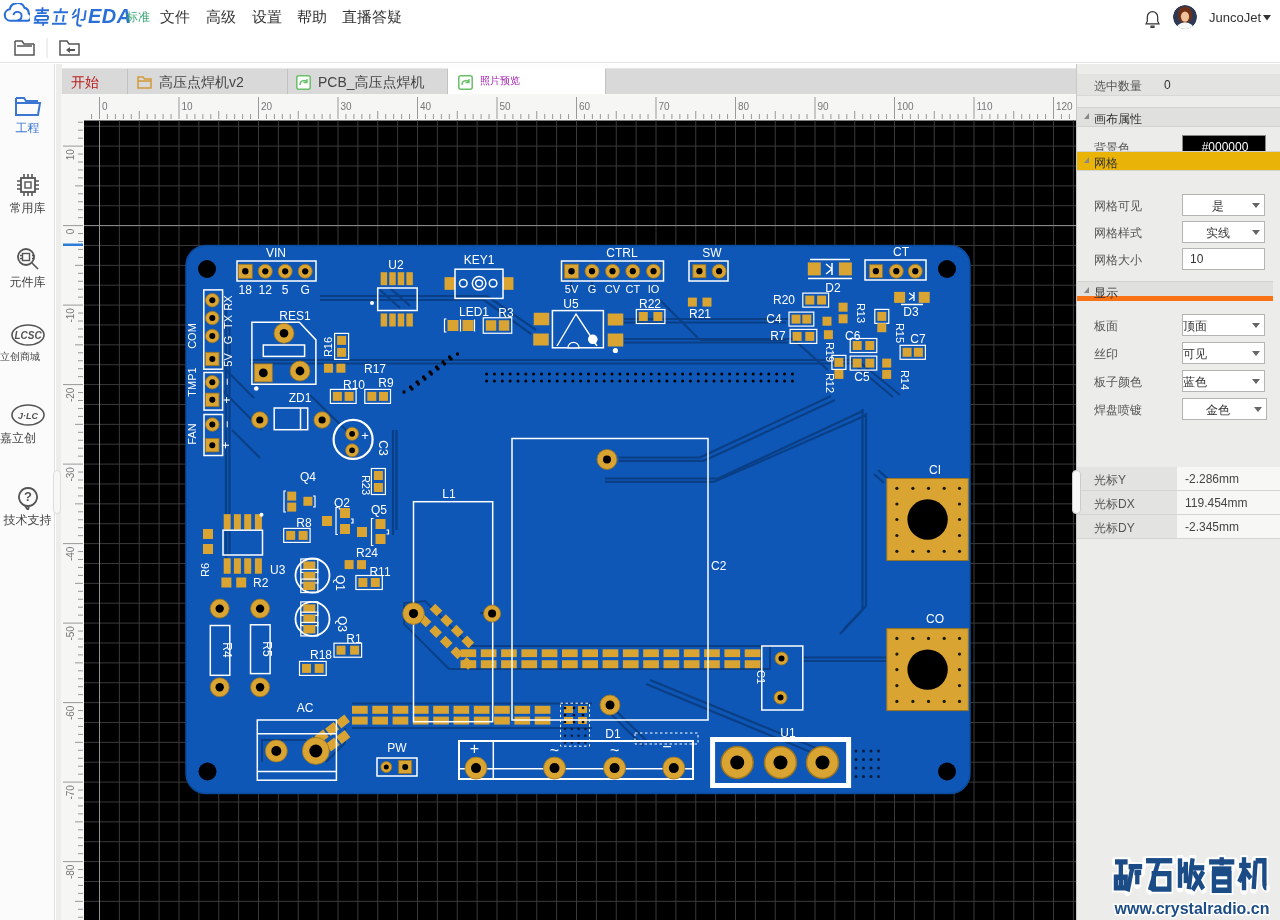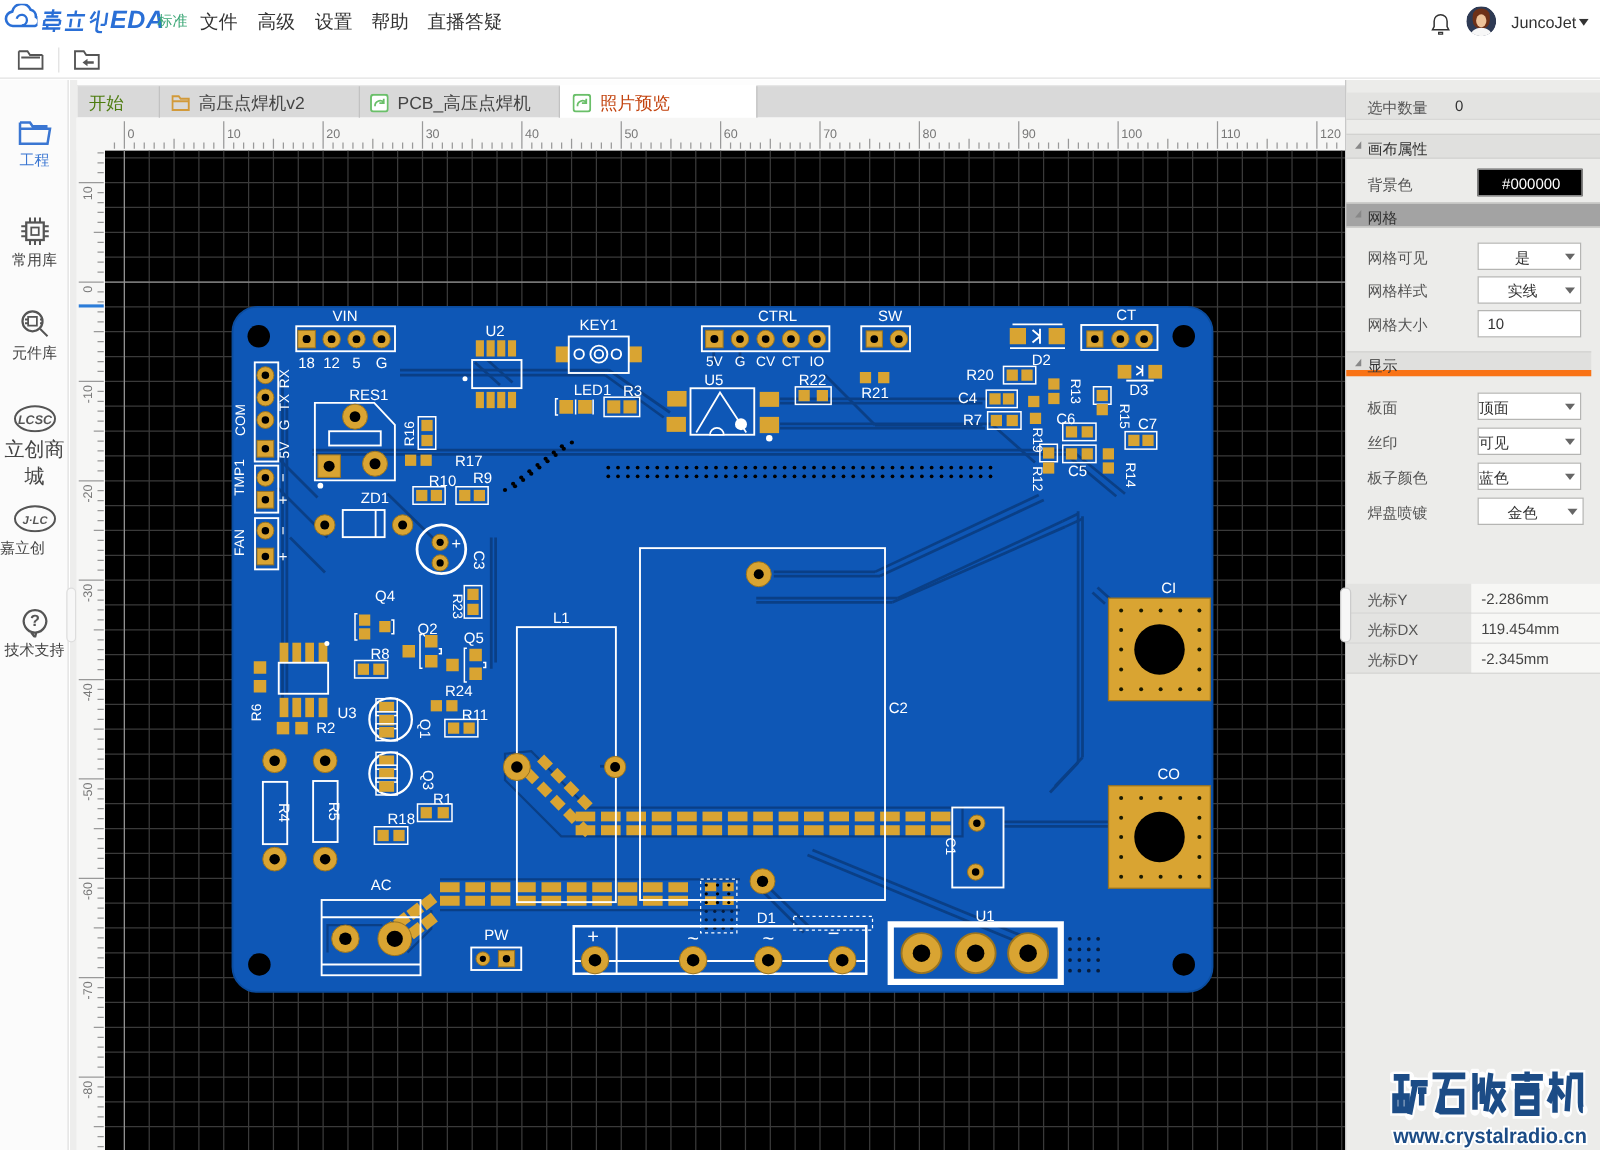--- a/index.html
+++ b/index.html
@@ -78,56 +78,56 @@
  <svg class="abs" style="left:15px;top:182px" width="26" height="26" viewBox="0 0 26 26">
   <circle cx="11" cy="11" r="8" fill="none" stroke="#555" stroke-width="1.8"></circle>
   <rect x="7.5" y="7.5" width="7" height="7" fill="none" stroke="#555" stroke-width="1.4"></rect>
   <path d="M7.5,9.5 H5 M7.5,12.5 H5 M17,9.5 h2.5 M17,12.5 h2.5 M17,17 l6,6" stroke="#555" stroke-width="1.6"></path>
  </svg>
  <div class="abs" style="left:0;top:210px;width:55px;text-align:center;font-size:12px;color:#444">元件库</div>
  <svg class="abs" style="left:11px;top:260px" width="34" height="22" viewBox="0 0 34 22">
   <ellipse cx="17" cy="11" rx="16" ry="10" fill="none" stroke="#555" stroke-width="1.6"></ellipse>
   <text x="17" y="15" font-size="10" font-style="italic" font-weight="700" fill="#555" text-anchor="middle">LCSC</text>
  </svg>
- <div class="abs" style="left:0;top:286px;width:55px;text-align:center;font-size:16px;color:#444">立创商城</div>
+ <div class="abs" style="left:0;top:286px;width:55px;text-align:left;font-size:10px;color:#444">立创商城</div>
  <svg class="abs" style="left:11px;top:340px" width="34" height="22" viewBox="0 0 34 22">
   <ellipse cx="17" cy="11" rx="16" ry="10" fill="none" stroke="#555" stroke-width="1.6"></ellipse>
   <text x="17" y="15" font-size="9" font-style="italic" font-weight="700" fill="#555" text-anchor="middle">J·LC</text>
  </svg>
  <div class="abs" style="left:0;top:366px;width:55px;font-size:12px;color:#444">嘉立创</div>
  <svg class="abs" style="left:15px;top:420px" width="26" height="26" viewBox="0 0 26 26">
   <path d="M13,22 a9,9 0 1 1 0.01,0 M10,22 l3,4 l1,-4" fill="none" stroke="#555" stroke-width="1.8"></path>
   <text x="13" y="17" font-size="13" font-weight="700" fill="#555" text-anchor="middle">?</text>
  </svg>
  <div class="abs" style="left:0;top:448px;width:55px;text-align:center;font-size:12px;color:#444">技术支持</div>
 </div>
 <div class="abs" style="left:56px;top:64px;width:6px;height:856px;background:#ededec"></div>
 <div class="abs" style="left:53px;top:470px;width:8px;height:44px;background:#f7f7f7;border:1px solid #ddd;border-radius:4px"></div>
 
 <div class="abs" style="left:62px;top:64px;width:1014px;height:3.5px;background:#fdfdfd"></div>
 <div class="abs" style="left:62px;top:67.5px;width:1014px;height:26px;background:#d9d9d9;border-top:1px solid #e6e6e6">
- <span class="abs" style="left:9px;top:5px;font-size:14px;color:#4d7c0f">开始</span>
+ <span class="abs" style="left:9px;top:5px;font-size:14px;color:#b91c1c">开始</span>
  <div class="abs" style="left:65px;top:0;width:1px;height:26px;background:#c2c2c2"></div>
  <svg class="abs" style="left:75px;top:6px" width="15" height="14" viewBox="0 0 15 14">
       <path d="M1,2 h5 l1.5,2 h6.5 v9 h-13 Z M1,6 h13" fill="none" stroke="#d29a3a" stroke-width="1.5"></path>
     </svg>
  <span class="abs" style="left:97px;top:5px;font-size:14px;color:#444">高压点焊机v2</span>
  <div class="abs" style="left:225px;top:0;width:1px;height:26px;background:#c2c2c2"></div>
  <svg class="abs" style="left:234px;top:6px" width="15" height="15" viewBox="0 0 15 15">
       <rect x="0.8" y="0.8" width="13.4" height="13.4" rx="2" fill="#fff" stroke="#6abf69" stroke-width="1.5"></rect>
       <path d="M4,10 a4,4 0 0 1 7,-3 M11,4 v3.5 h-3.5" fill="none" stroke="#6abf69" stroke-width="1.4"></path>
     </svg>
  <span class="abs" style="left:256px;top:5px;font-size:14px;color:#444">PCB_高压点焊机</span>
  <div class="abs" style="left:385px;top:0;width:1px;height:26px;background:#c2c2c2"></div>
  <div class="abs" style="left:386px;top:-1px;width:157px;height:27px;background:#fff"></div>
  <svg class="abs" style="left:396px;top:6px" width="15" height="15" viewBox="0 0 15 15">
       <rect x="0.8" y="0.8" width="13.4" height="13.4" rx="2" fill="#fff" stroke="#6abf69" stroke-width="1.5"></rect>
       <path d="M4,10 a4,4 0 0 1 7,-3 M11,4 v3.5 h-3.5" fill="none" stroke="#6abf69" stroke-width="1.4"></path>
     </svg>
- <span class="abs" style="left:418px;top:5px;font-size:14px;color:#c2410c">照片预览</span>
+ <span class="abs" style="left:418px;top:5px;font-size:10px;color:#a21caf">照片预览</span>
  <div class="abs" style="left:543px;top:0;width:1px;height:26px;background:#c2c2c2"></div>
 </div>
 <svg class="abs" style="left:61px;top:94px" width="1015" height="826" viewBox="61 94 1015 826" font-family="Liberation Sans,sans-serif">
 <rect x="61" y="94" width="1015" height="26.5" fill="#f6f6f5"></rect>
     <rect x="61" y="94" width="23" height="826" fill="#f6f6f5"></rect>
     <path d="M91.55,114V119M99.5,97V119M107.45,114V119M115.4,114V119M123.35,114V119M131.3,114V119M139.25,111V119M147.2,114V119M155.15,114V119M163.1,114V119M171.05,114V119M179.0,97V119M186.95,114V119M194.9,114V119M202.85,114V119M210.8,114V119M218.75,111V119M226.7,114V119M234.65,114V119M242.6,114V119M250.55,114V119M258.5,97V119M266.45,114V119M274.4,114V119M282.35,114V119M290.3,114V119M298.25,111V119M306.2,114V119M314.15,114V119M322.1,114V119M330.05,114V119M338.0,97V119M345.95,114V119M353.9,114V119M361.85,114V119M369.8,114V119M377.75,111V119M385.7,114V119M393.65,114V119M401.6,114V119M409.55,114V119M417.5,97V119M425.45,114V119M433.4,114V119M441.35,114V119M449.3,114V119M457.25,111V119M465.2,114V119M473.15,114V119M481.1,114V119M489.05,114V119M497.0,97V119M504.95,114V119M512.9,114V119M520.85,114V119M528.8,114V119M536.75,111V119M544.7,114V119M552.65,114V119M560.6,114V119M568.55,114V119M576.5,97V119M584.45,114V119M592.4,114V119M600.35,114V119M608.3,114V119M616.25,111V119M624.2,114V119M632.15,114V119M640.1,114V119M648.05,114V119M656.0,97V119M663.95,114V119M671.9,114V119M679.85,114V119M687.8,114V119M695.75,111V119M703.7,114V119M711.65,114V119M719.6,114V119M727.55,114V119M735.5,97V119M743.45,114V119M751.4,114V119M759.35,114V119M767.3,114V119M775.25,111V119M783.2,114V119M791.15,114V119M799.1,114V119M807.05,114V119M815.0,97V119M822.95,114V119M830.9,114V119M838.85,114V119M846.8,114V119M854.75,111V119M862.7,114V119M870.65,114V119M878.6,114V119M886.55,114V119M894.5,97V119M902.45,114V119M910.4,114V119M918.35,114V119M926.3,114V119M934.25,111V119M942.2,114V119M950.15,114V119M958.1,114V119M966.05,114V119M974.0,97V119M981.95,114V119M989.9,114V119M997.85,114V119M1005.8,114V119M1013.75,111V119M1021.7,114V119M1029.65,114V119M1037.6,114V119M1045.55,114V119M1053.5,97V119M1061.45,114V119M1069.4,114V119" stroke="#999" stroke-width="1"></path>
     <text x="102.0" y="110" font-size="10" fill="#777">0</text>
     <text x="181.5" y="110" font-size="10" fill="#777">10</text>
     <text x="261.0" y="110" font-size="10" fill="#777">20</text>
     <text x="340.5" y="110" font-size="10" fill="#777">30</text>
@@ -814,21 +814,21 @@
       <span class="abs" style="left:87px;top:4px;font-size:12px;color:#333">0</span>
     </div>
     <div class="abs" style="left:0;top:43px;width:204px;height:20px;background:#e0e0de;border-top:1px solid #d2d2d0;border-bottom:1px solid #d2d2d0">
       <span class="abs" style="left:7px;top:5px;width:0;height:0;border-left:5px solid transparent;border-bottom:6px solid #888"></span>
       <span class="abs" style="left:17px;top:3px;font-size:12px;color:#333">画布属性</span>
     </div>
     <span class="abs" style="left:17px;top:76px;font-size:12px;color:#555">背景色</span>
     <div class="abs" style="left:105px;top:71px;width:84px;height:22px;background:#000;border:1px solid #888">
       <span class="abs" style="left:0;top:4px;width:84px;text-align:center;font-size:12px;color:#fff">#000000</span>
     </div>
-    <div class="abs" style="left:0;top:98px;width:204px;height:20px;background:#a3a3a3;border-top:1px solid #d2d2d0;border-bottom:1px solid #d2d2d0">
+    <div class="abs" style="left:0;top:87px;width:204px;height:20px;background:#eab308;border-top:1px solid #d2d2d0;border-bottom:1px solid #d2d2d0">
       <span class="abs" style="left:7px;top:5px;width:0;height:0;border-left:5px solid transparent;border-bottom:6px solid #888"></span>
       <span class="abs" style="left:17px;top:3px;font-size:12px;color:#333">网格</span>
     </div>
     <span class="abs" style="left:17px;top:134px;font-size:12px;color:#555">网格可见</span>
     <div class="abs" style="left:105px;top:130px;width:83px;height:22px;background:#fff;border:1px solid #b5b5b3">
       <span class="abs" style="left:0;top:3px;width:70px;text-align:center;font-size:12px;color:#333">是</span>
       <span class="abs" style="right:4px;top:8px;width:0;height:0;border-left:4px solid transparent;border-right:4px solid transparent;border-top:5px solid #666"></span>
     </div>
     <span class="abs" style="left:17px;top:161px;font-size:12px;color:#555">网格样式</span>
     <div class="abs" style="left:105px;top:157px;width:83px;height:22px;background:#fff;border:1px solid #b5b5b3">

